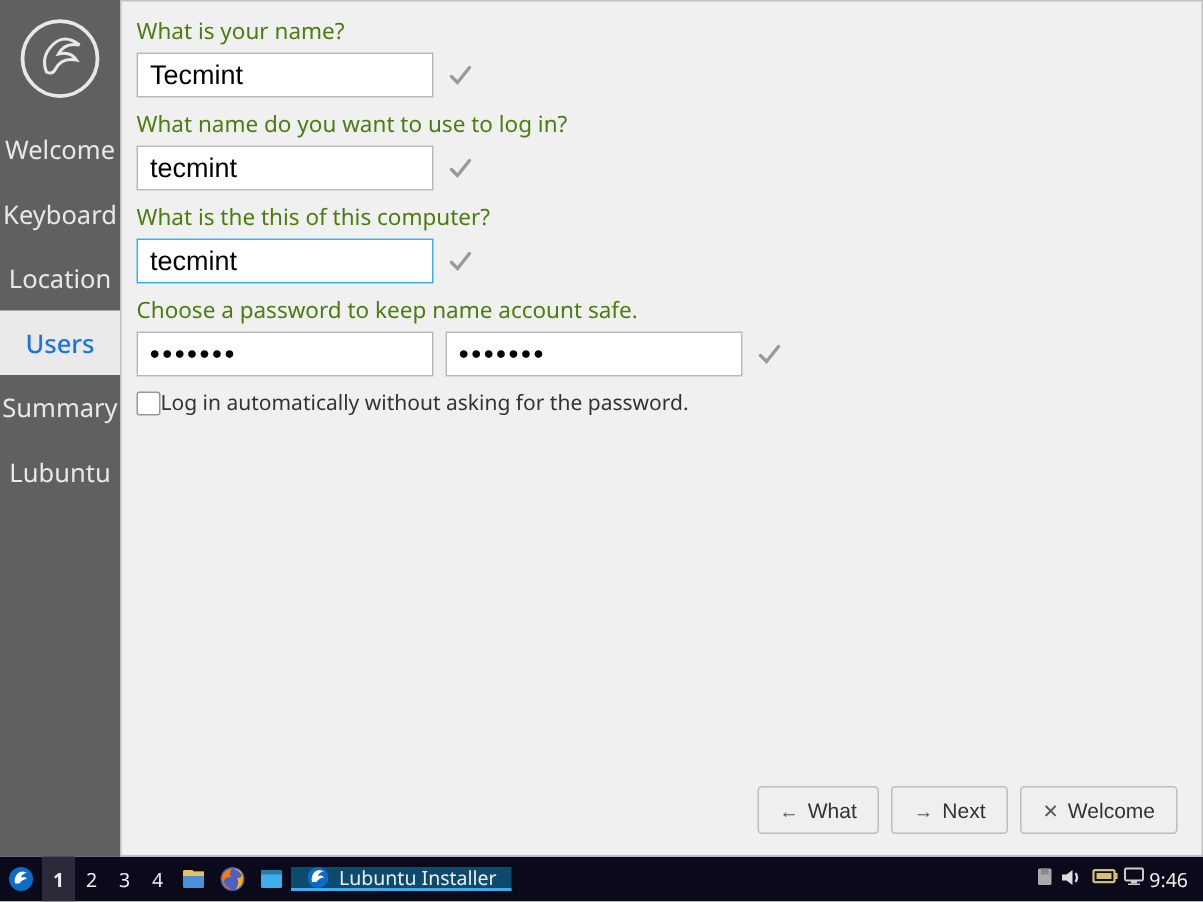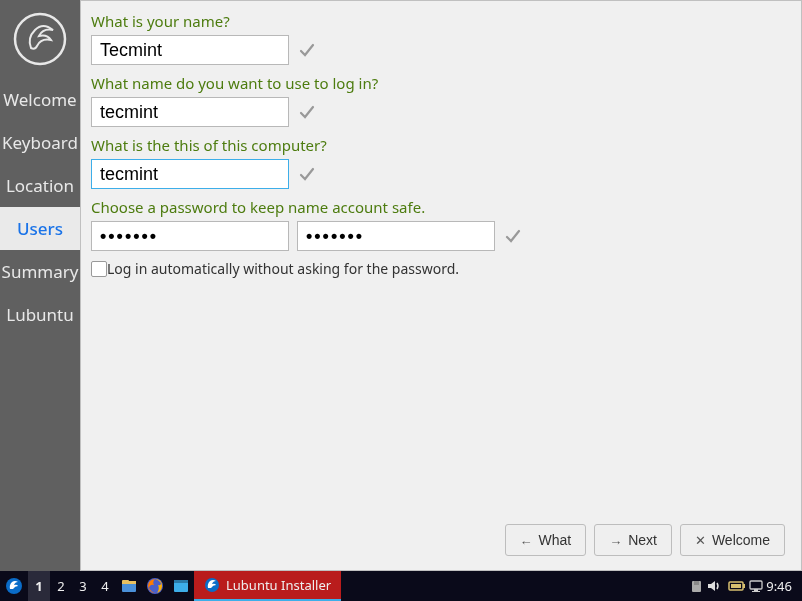--- a/index.html
+++ b/index.html
@@ -146,29 +146,29 @@
       display: flex;
       align-items: center;
       justify-content: center;
       cursor: pointer;
     }
     .tb-task {
       display: flex;
       align-items: center;
       gap: 6px;
       padding: 0 10px;
-      height: 30px;
-      background: #b91c1c;
+      height: 16px;
+      background: #0c4a6e;
       border-bottom: 2px solid #3daee9;
       cursor: pointer;
     }
     .tb-right {
       margin-left: auto;
       display: flex;
-      align-items: center;
+      align-items: flex-start;
       gap: 2px;
       padding-right: 10px;
     }
     .clock { font-size: 13px; }
     svg { display: block; }
   </style>
 </head>
 <body>
 
 <div class="window">

